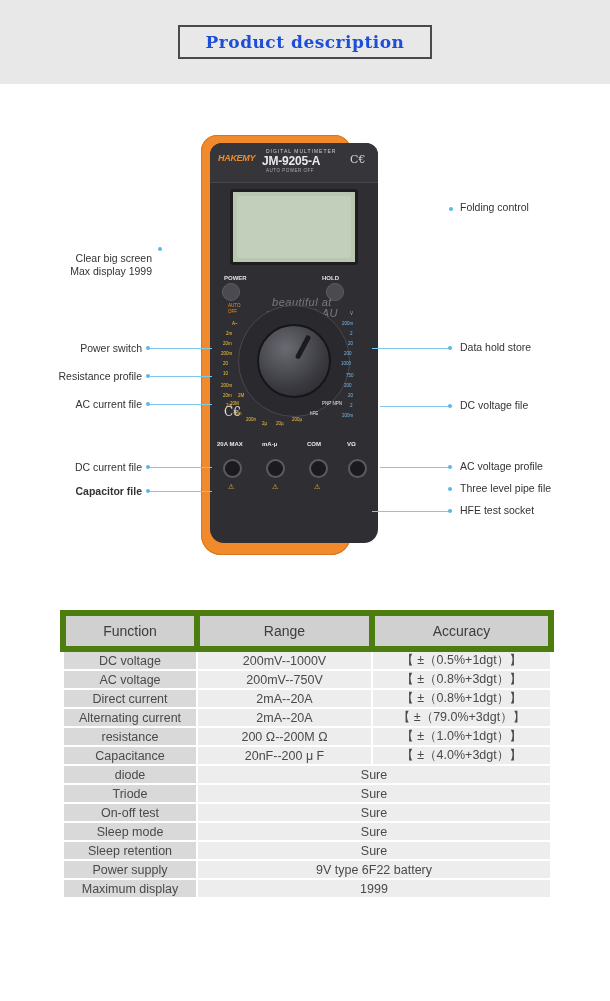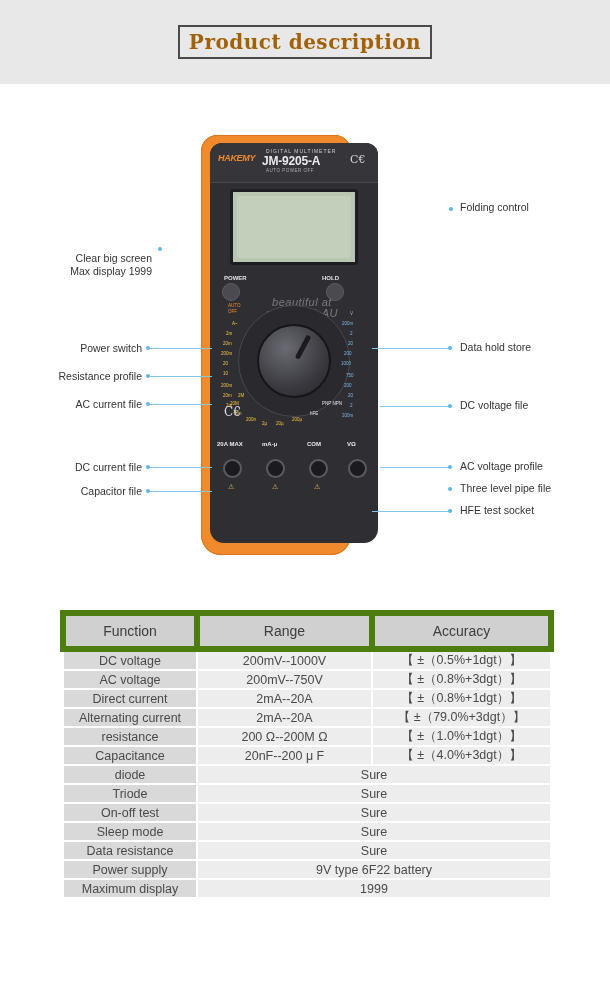--- a/index.html
+++ b/index.html
@@ -28,22 +28,22 @@
     height: 34px;
     border: 2px solid #4a4a4a;
     background: #e8e8e8;
     display: flex;
     align-items: center;
     justify-content: center;
   }
   .banner-title {
     font-family: "DejaVu Serif", serif;
     font-weight: bold;
-    font-size: 20px;
-    color: #a16207;
+    font-size: 17px;
+    color: #1d4ed8;
     letter-spacing: 0.5px;
   }
 
   
   .diagram {
     position: relative;
     width: 610px;
     height: 500px;
   }
 
@@ -398,21 +398,21 @@
   <div class="lline" style="left:150px; top:320px; width:62px;"></div>
   <div class="bullet" style="left:146px; top:318px;"></div>
   <div class="callout left" style="left:0px; top:314px; width:142px;">AC current file</div>
 
   <div class="lline" style="left:150px; top:383px; width:62px;"></div>
   <div class="bullet" style="left:146px; top:381px;"></div>
   <div class="callout left" style="left:0px; top:377px; width:142px;">DC current file</div>
 
   <div class="lline" style="left:150px; top:407px; width:62px;"></div>
   <div class="bullet" style="left:146px; top:405px;"></div>
-  <div class="callout left" style="left:0px; top:401px; width:142px;">Capacitor file</div>
+  <div class="callout left" style="left:0px; top:401px; width:142px;font-weight:bold;">Capacitor file</div>
 </div>
 
 <div class="table-wrap">
   <table>
     <thead>
       <tr>
         <th style="width:134px;">Function</th>
         <th style="width:175px;">Range</th>
         <th>Accuracy</th>
       </tr>
@@ -458,21 +458,21 @@
         </tr>
         <tr>
           <td class="fn">On-off test</td>
           <td class="val" colspan="2">Sure</td>
         </tr>
         <tr>
           <td class="fn">Sleep mode</td>
           <td class="val" colspan="2">Sure</td>
         </tr>
         <tr>
-          <td class="fn">Data resistance</td>
+          <td class="fn">Sleep retention</td>
           <td class="val" colspan="2">Sure</td>
         </tr>
         <tr>
           <td class="fn">Power supply</td>
           <td class="val" colspan="2">9V type 6F22 battery</td>
         </tr>
         <tr>
           <td class="fn">Maximum display</td>
           <td class="val" colspan="2">1999</td>
         </tr>

